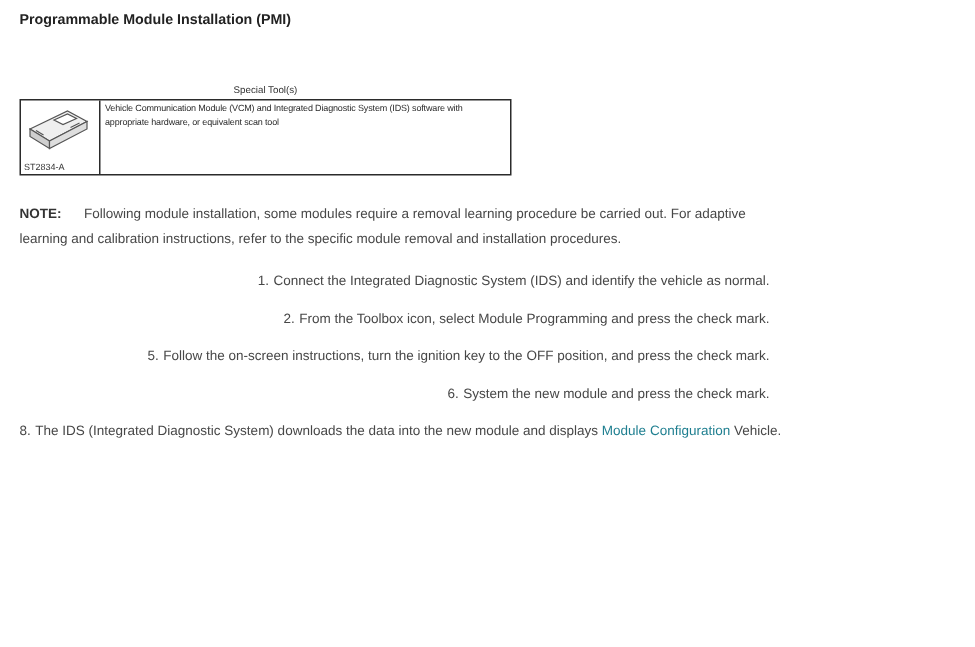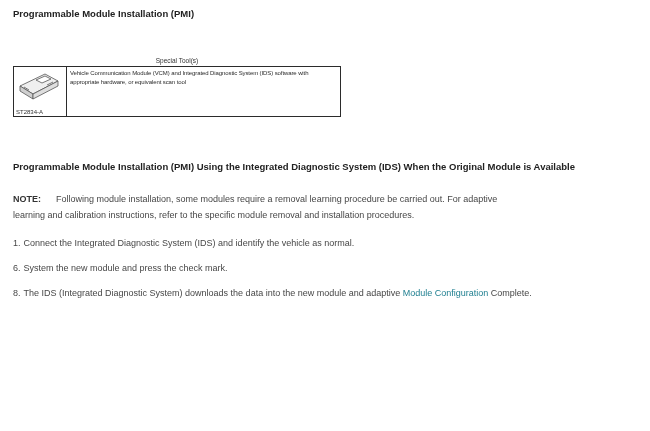--- a/index.html
+++ b/index.html
@@ -78,20 +78,21 @@
   }
   .note {
     margin-top: 17px;
     font-size: 9px;
     line-height: 1.85;
     max-width: 626px;
   }
   .note-label { font-weight: bold; color: #333; margin-right: 15px; }
   .steps {
     margin-top: 13px;
+    text-align: right;
   }
   .step {
     font-size: 9px;
     line-height: 1.4;
     margin-bottom: 12.5px;
     white-space: nowrap;
   }
   .step-num { margin-right: 3px; }
   .link {
     color: var(--link-text);
@@ -122,23 +123,24 @@
               <line x1="31" y1="16" x2="37" y2="13"></line>
             </g>
           </svg>
         </span>
         <span class="tool-figure-label">ST2834-A</span>
       </div>
       <div class="tool-desc-cell">Vehicle Communication Module (VCM) and Integrated Diagnostic System (IDS) software with appropriate hardware, or equivalent scan tool</div>
     </div>
   </div>
 
-  <h2 class="section-heading">Programmable Module Installation (PMI) Using the Integrated Diagnostic System (IDS) When the Original Module is Available</h2>
 
   <p class="note"><strong class="note-label">NOTE:</strong><span>Following module installation, some modules require a removal learning procedure be carried out. For adaptive learning and calibration instructions, refer to the specific module removal and installation procedures.</span></p>
 
   <div class="steps">
     <div class="step"><span class="step-num">1.</span><span>Connect the Integrated Diagnostic System (IDS) and identify the vehicle as normal.</span></div>
+    <div class="step"><span class="step-num">2.</span><span>From the Toolbox icon, select Module Programming and press the check mark.</span></div>
+    <div class="step"><span class="step-num">5.</span><span>Follow the on-screen instructions, turn the ignition key to the OFF position, and press the check mark.</span></div>
     <div class="step"><span class="step-num">6.</span><span>System the new module and press the check mark.</span></div>
-    <div class="step"><span class="step-num">8.</span><span><span>The IDS (Integrated Diagnostic System) downloads the data into the new module and adaptive </span><span class="link">Module Configuration</span><span> Complete.</span></span></div>
+    <div class="step"><span class="step-num">8.</span><span><span>The IDS (Integrated Diagnostic System) downloads the data into the new module and displays </span><span class="link">Module Configuration</span><span> Vehicle.</span></span></div>
   </div>
 
 </div>
 
 </body></html>

